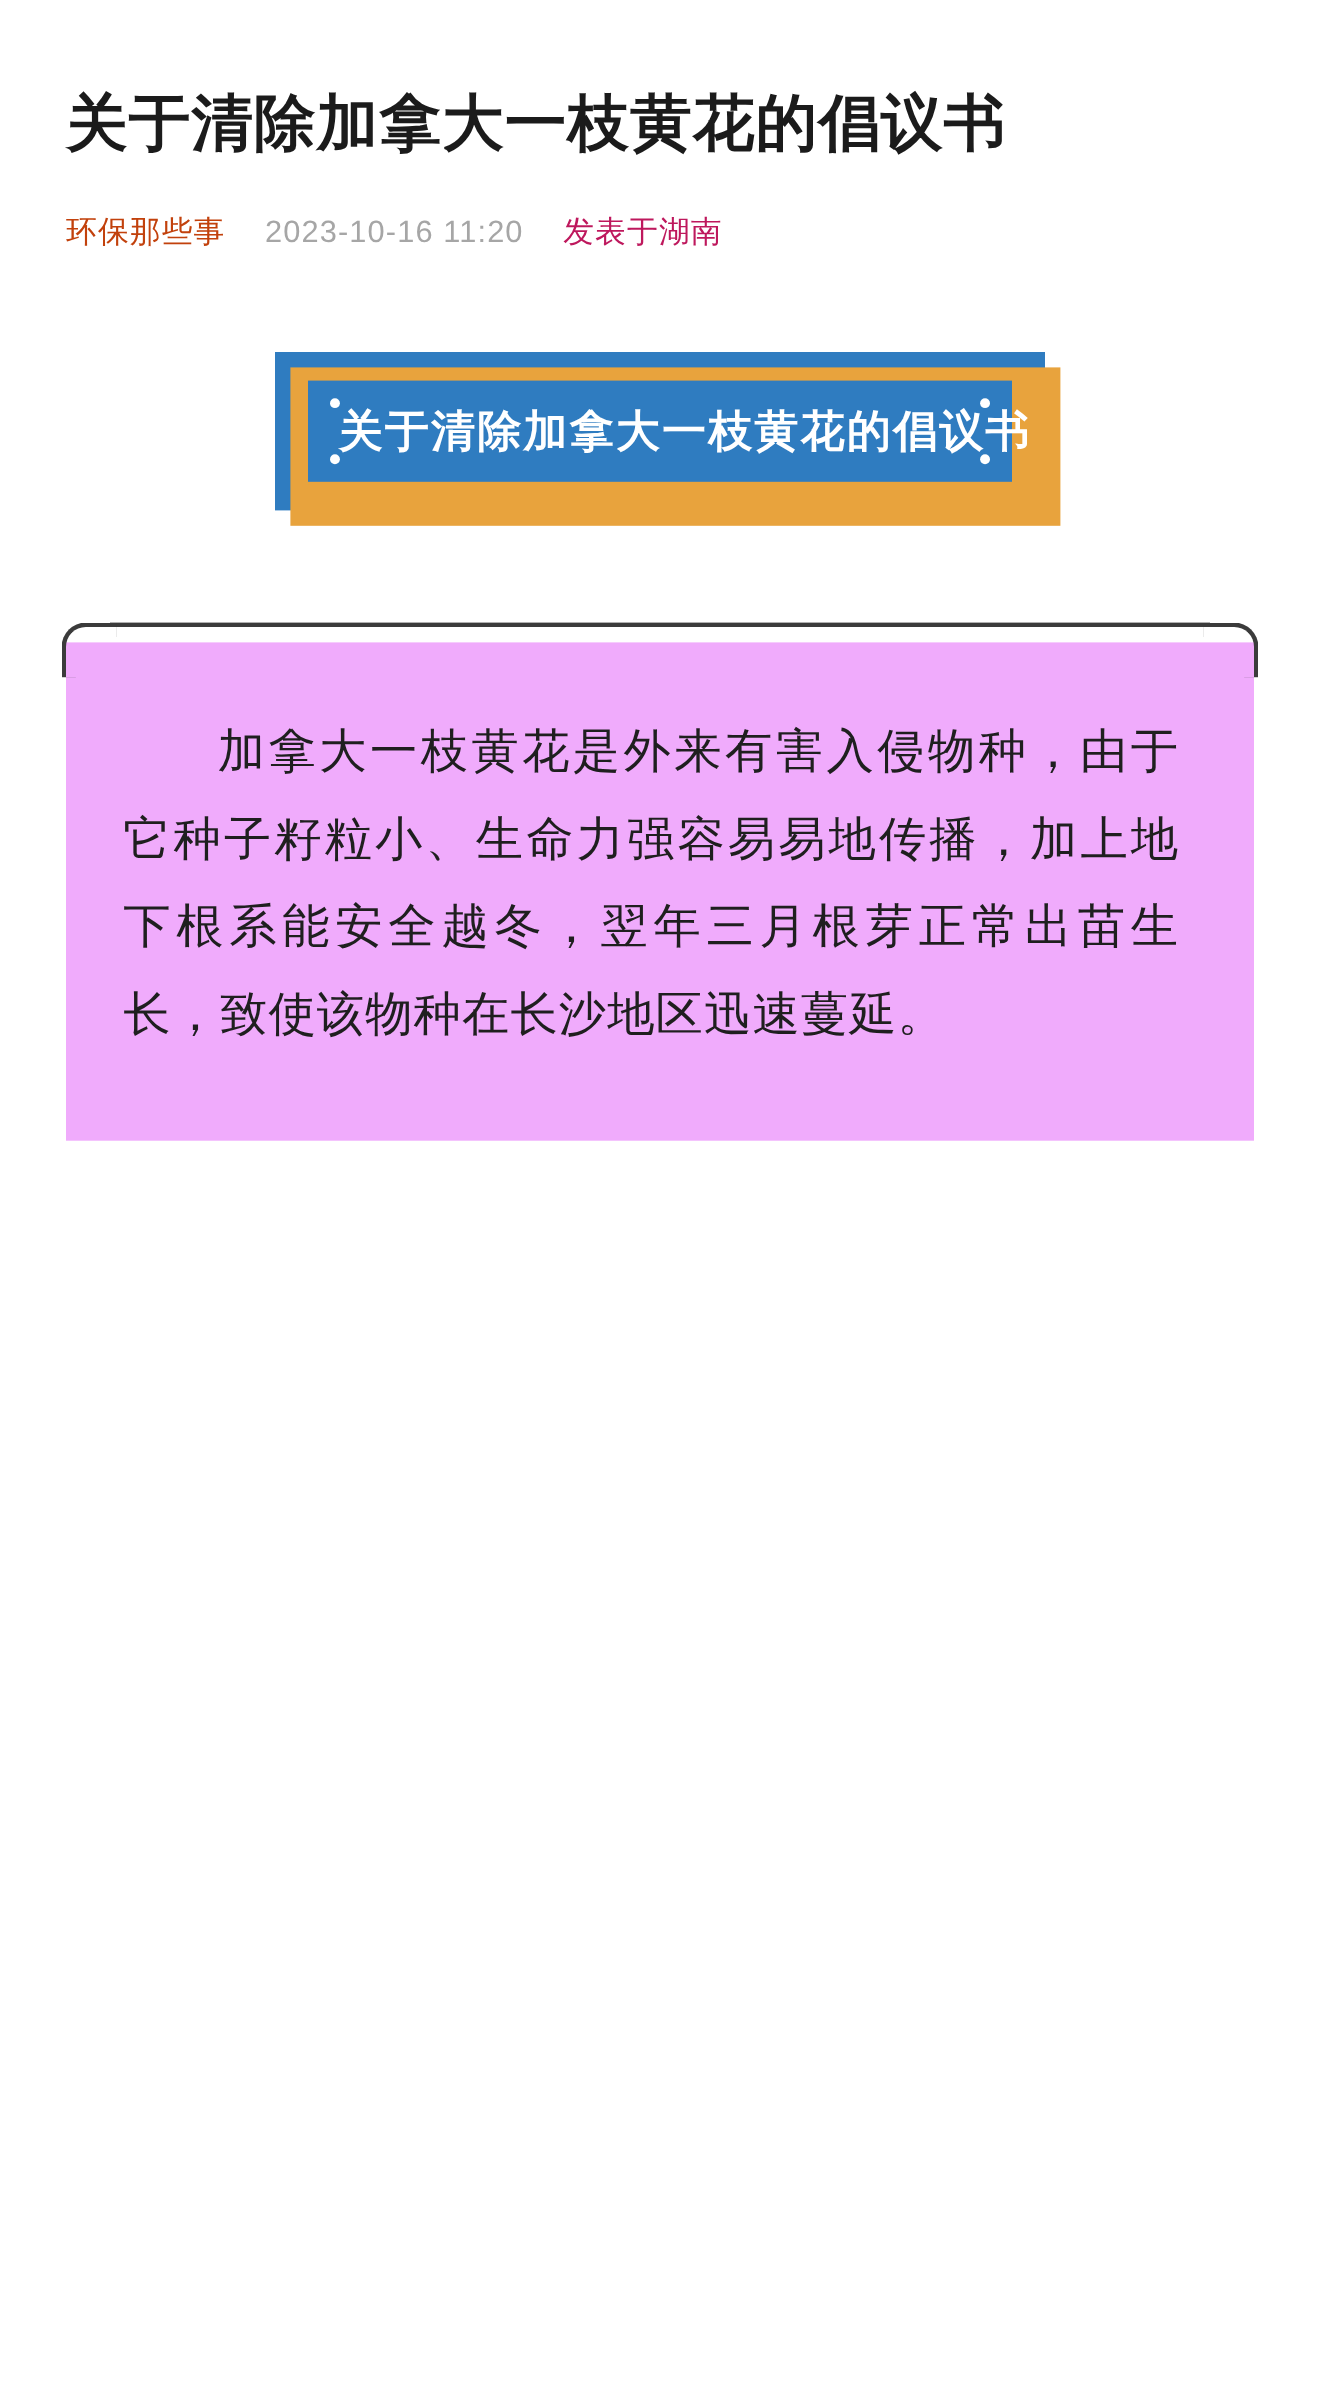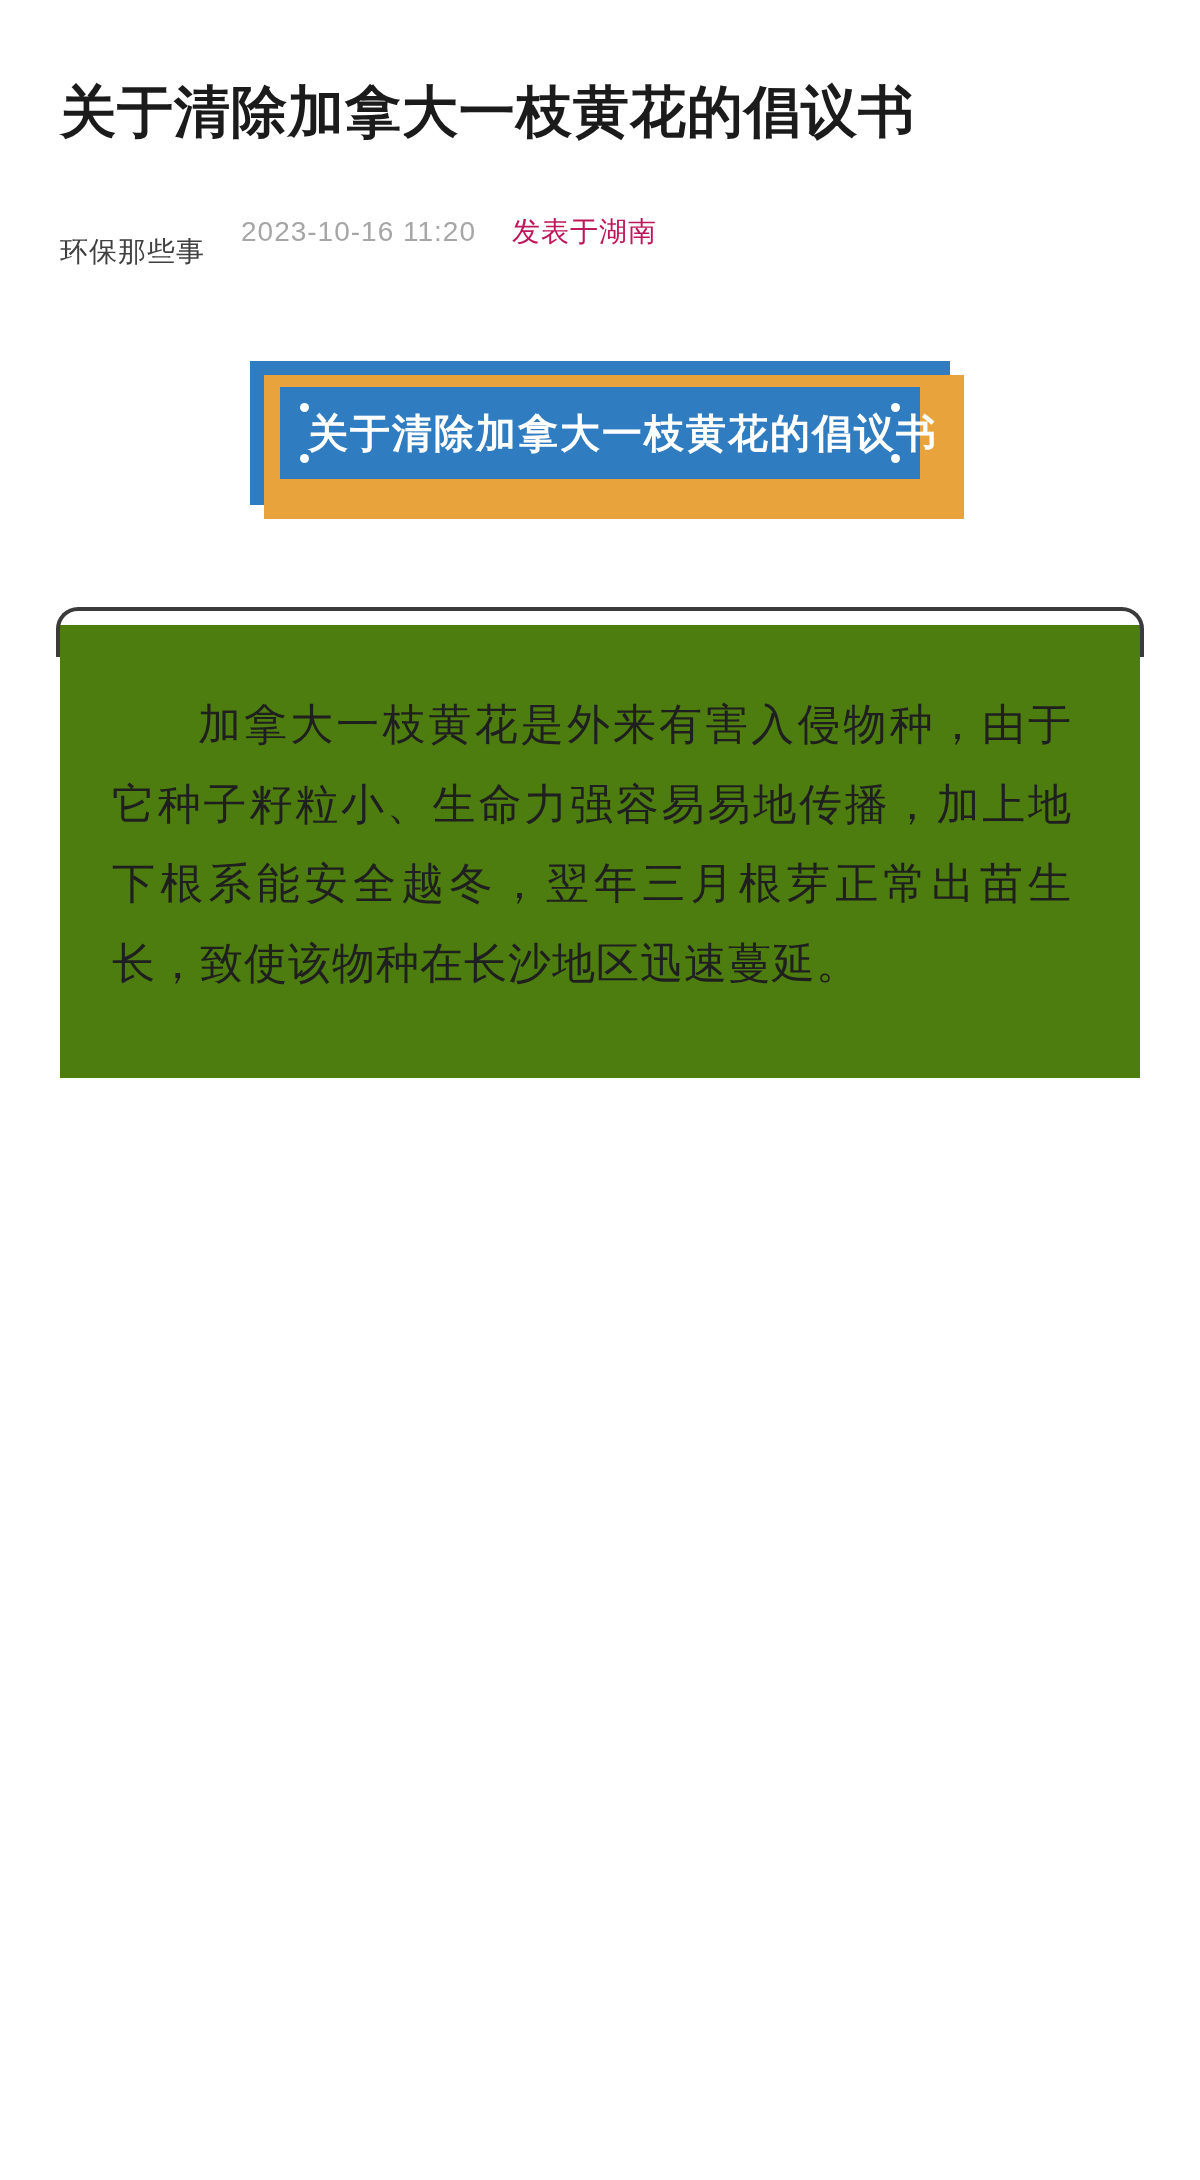--- a/index.html
+++ b/index.html
@@ -36,23 +36,22 @@
 
   .meta-row {
     display: flex;
     align-items: center;
     margin-top: 44px;
     font-size: 28px;
     color: #9a9a9a;
     letter-spacing: 1px;
   }
   .meta-author {
-    color: #404040;
+    color: #c2410c;
     margin-right: 36px;
-    margin-top: 41px;
   }
   .meta-date {
     color: #a6a6a6;
     margin-right: 36px;
     font-family: "Liberation Sans", sans-serif;
     text-align: right;
   }
   .meta-location {
     color: #be185d;
   }
@@ -104,21 +103,21 @@
   }
   .dot.tl { left: 20px;  top: 16px; }
   .dot.tr { right: 20px; top: 16px; }
   .dot.bl { left: 20px;  bottom: 16px; }
   .dot.br { right: 20px; bottom: 16px; }
 
   
   .content-card {
     position: relative;
     margin-top: 120px;
-    background: #4d7c0f;
+    background: #f0abfc;
     padding: 60px 68px 40px 52px;
     box-sizing: border-box;
   }
   .corner {
     position: absolute;
     width: 46px;
     height: 46px;
     border-color: #3b3b3b;
     border-style: solid;
     border-width: 0;

